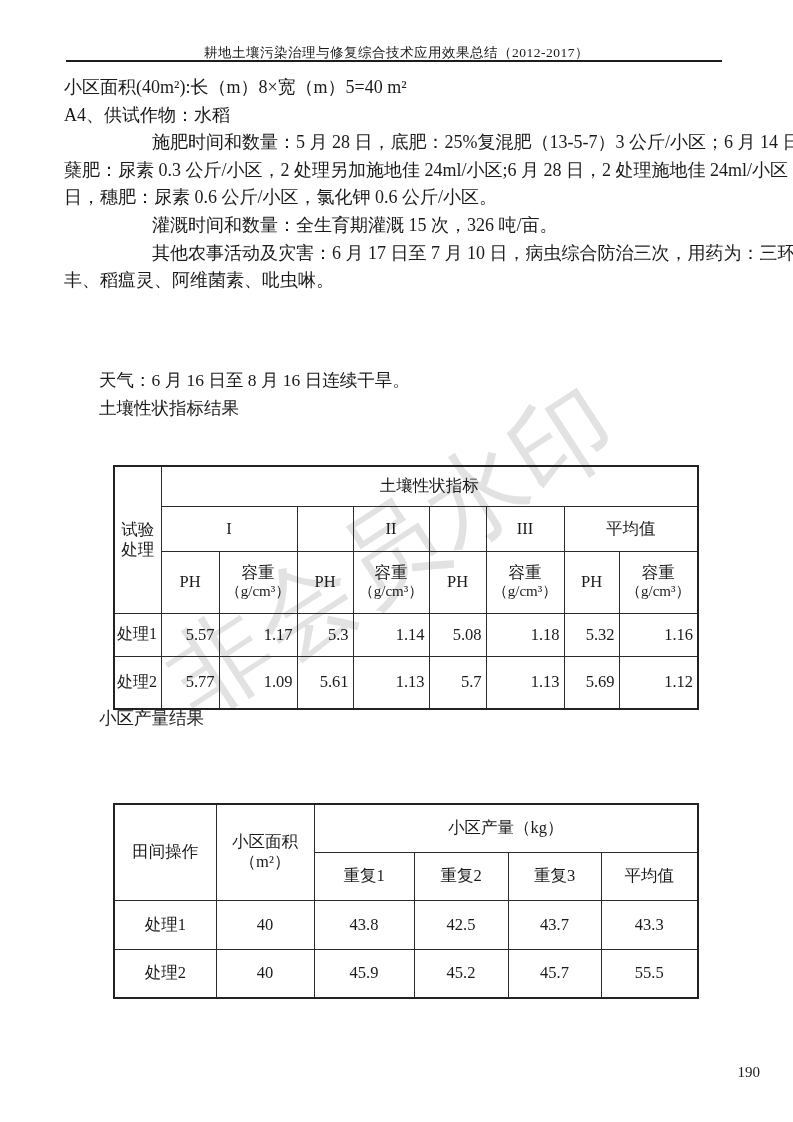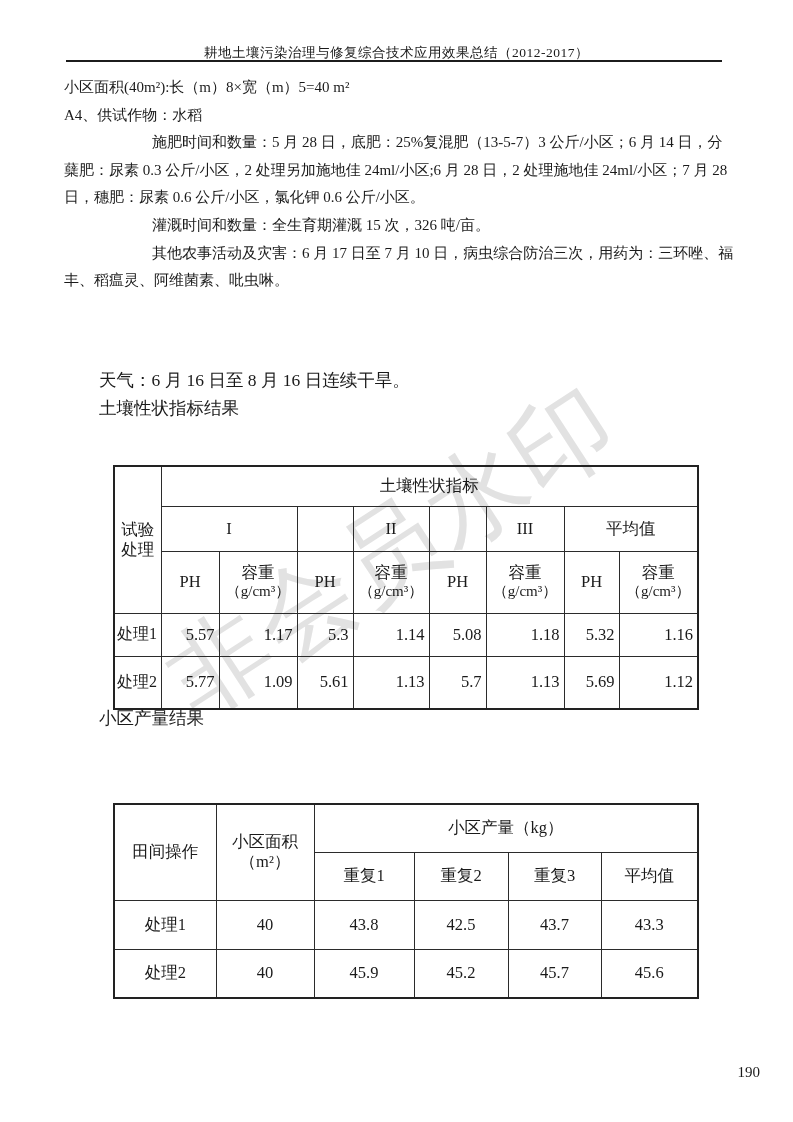--- a/index.html
+++ b/index.html
@@ -14,21 +14,21 @@
   .header-rule{top:60px;left:66px;width:656px;height:2px;background:#1c1c1c;}
   
   .watermark{
     top:500px;left:112px;width:560px;height:102px;line-height:102px;
     font-size:100px;color:#e2e2e2;text-align:center;white-space:nowrap;
     transform:rotate(-33deg);letter-spacing:2px;z-index:0;
     font-family:"DejaVu Serif",serif;
   }
   .content{z-index:1;}
   
-  .para-block{top:74px;left:64px;width:680px;font-size:15px;line-height:27.6px;}
+  .para-block{top:74px;left:64px;width:680px;font-size:18px;line-height:27.6px;}
   .para-block div{white-space:nowrap;}
   .i0{margin-left:0;}
   .i1{margin-left:88px;}
   .sec2-block{top:366px;left:99px;width:600px;font-size:17.5px;line-height:28px;}
   .sec2-block div{white-space:nowrap;}
   .tbl-label{left:99px;font-size:17.5px;white-space:nowrap;}
   .lbl-yield{top:706px;}
   
   table{border-collapse:collapse;table-layout:fixed;background:transparent;}
   .t1{top:465px;left:113px;width:584px;}
@@ -178,18 +178,18 @@
     <td>42.5</td>
     <td>43.7</td>
     <td>43.3</td>
   </tr>
   <tr style="height:49px">
     <td>处理2</td>
     <td>40</td>
     <td>45.9</td>
     <td>45.2</td>
     <td>45.7</td>
-    <td>45.6</td>
+    <td>55.5</td>
   </tr>
 </tbody>
   </table>
 
 <div class="abs page-num content">190</div>
 
 </body></html>

